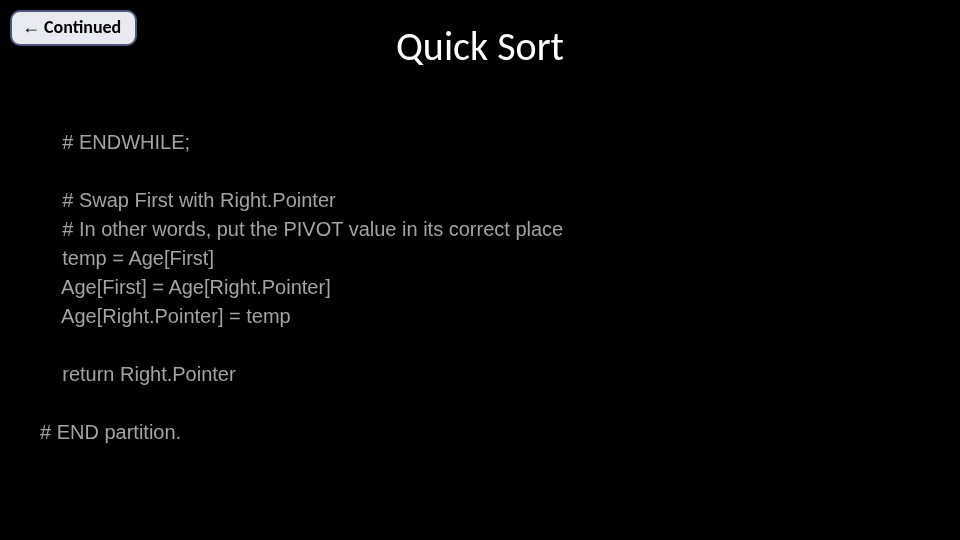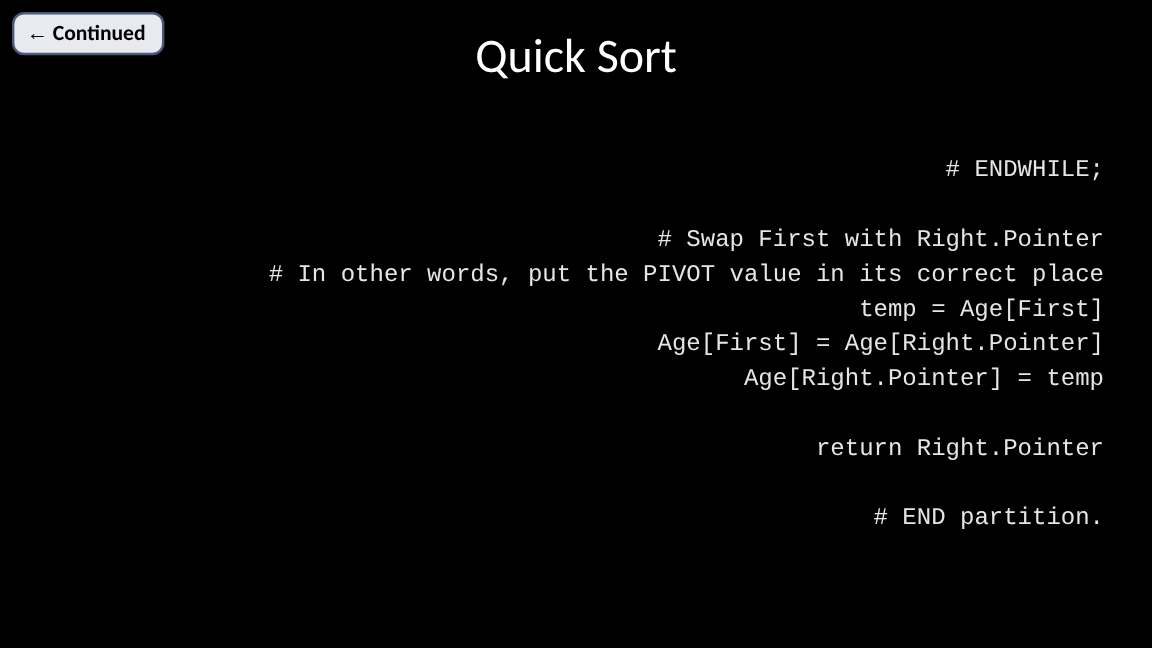--- a/index.html
+++ b/index.html
@@ -39,26 +39,25 @@
     text-align: center;
     color: #fff;
     font-size: 40px;
     font-weight: 400;
   }
   .code-block {
     position: absolute;
     top: 128px;
     left: 40px;
     right: 40px;
-    color: #e5e5e5;
-    font-family: Liberation Mono, monospace;
+    color: #a3a3a3;
+    font-family: Liberation Sans, sans-serif;
     font-size: 20px;
     line-height: 1.45;
     white-space: pre;
-    text-align: right;
   }
 </style>
 </head>
 <body>
 
 <div class="slide">
 
   <div class="continued-badge">
     <span class="arrow-left">←</span>
     <span>Continued</span>

